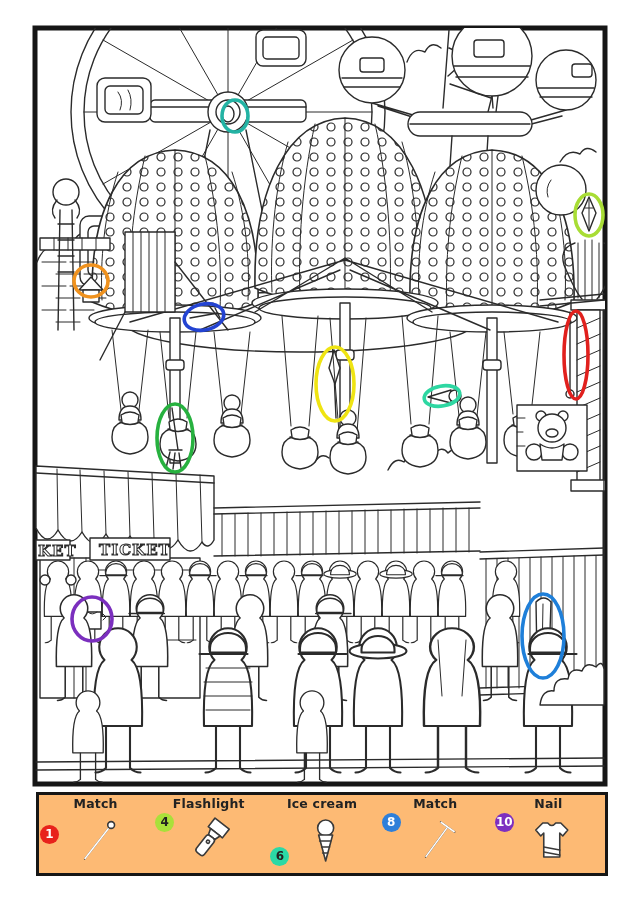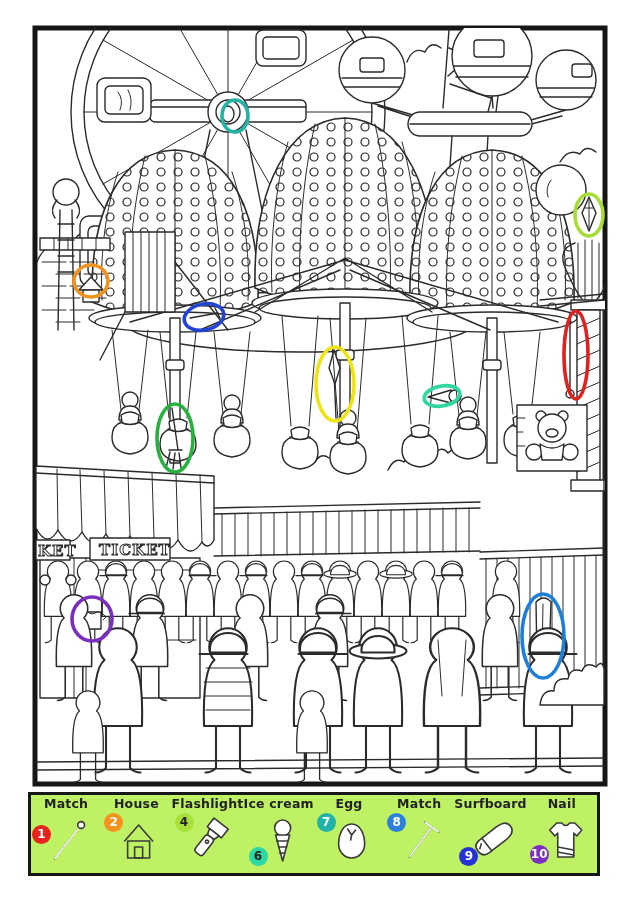--- a/index.html
+++ b/index.html
@@ -1,21 +1,21 @@
 <!DOCTYPE html>
 <html><head>
 <meta charset="utf-8">
 <style>
   html,body{margin:0;padding:0;background:#ffffff;}
   #canvas{position:relative;width:640px;height:910px;background:#fff;overflow:hidden;
           font-family:"DejaVu Sans",sans-serif;border-radius:12px;}
   #scene-svg{position:absolute;left:0;top:0;}
   
-  #legend-box{position:absolute;left:28px;top:792px;width:572px;height:84px;
-      border:3px solid #161616;background:#bef264;display:flex;box-sizing:border-box;}
+  #legend-box{position:absolute;left:36px;top:792px;width:572px;height:84px;
+      border:3px solid #161616;background:#fdba74;display:flex;box-sizing:border-box;}
   .cell{position:relative;flex:1 1 0;text-align:center;padding-top:3px;box-sizing:border-box;}
   .cell .lbl{font-size:12.5px;font-weight:bold;color:#222;line-height:1.0;letter-spacing:.2px;}
   .cell .art{position:relative;height:56px;}
   .licon{position:absolute;left:50%;top:4px;transform:translateX(-44%);}
   .badge{position:absolute;width:19px;height:19px;border-radius:50%;font-size:12px;
       font-weight:bold;line-height:19px;text-align:center;z-index:2;}
   .pos-ml{left:1px;top:14px;}
   .pos-tl{left:3px;top:2px;}
   .pos-bl{left:5px;bottom:1px;}
   .ic{stroke:#3a3a3a;fill:none;stroke-width:1.6;stroke-linecap:round;stroke-linejoin:round;}
@@ -396,31 +396,20 @@
     <div class="art">
       <span class="badge pos-ml" style="background: rgb(232, 34, 28); color: rgb(255, 255, 255);">1</span>
       <svg class="licon" width="44" height="50">
         <path class="ic" d="M8,44 L33,12" stroke-width="4"></path>
         <path d="M8,44 L33,12" stroke="#fff" stroke-width="1.6" fill="none"></path>
         <circle class="icf" cx="34.5" cy="10" r="3.4"></circle>
       </svg>
     </div>
   </div>
 
-  <div class="cell">
-    <div class="lbl">House</div>
-    <div class="art">
-      <span class="badge pos-tl" style="background: rgb(245, 146, 30); color: rgb(255, 255, 255);">2</span>
-      <svg class="licon" width="44" height="50">
-        <path class="ic" d="M8,26 L22,10 L36,26"></path>
-        <rect class="ic" x="11" y="26" width="22" height="17"></rect>
-        <rect class="ic" x="18" y="32" width="8" height="11"></rect>
-      </svg>
-    </div>
-  </div>
 
 
   <div class="cell">
     <div class="lbl">Flashlight</div>
     <div class="art">
       <span class="badge pos-tl" style="background: rgb(169, 224, 58); color: rgb(34, 34, 34);">4</span>
       <svg class="licon" width="44" height="50">
         <g transform="rotate(38 22 22)">
           <path class="icf" d="M13,5 h18 v11 h-18 z"></path>
           <path class="icf" d="M16,16 h12 l-2,6 h-8 z"></path>
@@ -437,61 +426,39 @@
     <div class="art">
       <span class="badge pos-bl" style="background: rgb(43, 217, 165); color: rgb(34, 34, 34);">6</span>
       <svg class="licon" width="44" height="50">
         <circle class="icf" cx="23" cy="13" r="8"></circle>
         <path class="icf" d="M16,20 L30,20 L23,46 Z"></path>
         <path class="ic" d="M17,26 h11 M19,32 h8 M20,38 h5"></path>
       </svg>
     </div>
   </div>
 
-  <div class="cell">
-    <div class="lbl">Egg</div>
-    <div class="art">
-      <span class="badge pos-tl" style="background: rgb(34, 179, 168); color: rgb(255, 255, 255);">7</span>
-      <svg class="licon" width="44" height="50">
-        <path class="icf" d="M22,9 C31,9 35,20 35,29 a13,14 0 0,1 -26,0 C9,20 13,9 22,9 Z"></path>
-        <path class="ic" d="M18,14 L22,20 L26,15 M22,20 L21,25"></path>
-      </svg>
-    </div>
-  </div>
 
   <div class="cell">
     <div class="lbl">Match</div>
     <div class="art">
       <span class="badge pos-tl" style="background: rgb(46, 127, 217); color: rgb(255, 255, 255);">8</span>
       <svg class="licon" width="44" height="50">
         <path class="ic" d="M10,42 L32,12" stroke-width="3.4"></path>
         <path d="M10,42 L32,12" stroke="#fff" stroke-width="1.4" fill="none"></path>
         <path class="ic" d="M25,7 L39,17" stroke-width="4"></path>
         <path d="M25,7 L39,17" stroke="#fff" stroke-width="1.6" fill="none"></path>
       </svg>
     </div>
   </div>
 
-  <div class="cell">
-    <div class="lbl">Surfboard</div>
-    <div class="art">
-      <span class="badge pos-bl" style="background: rgb(38, 51, 212); color: rgb(255, 255, 255);">9</span>
-      <svg class="licon" width="48" height="50">
-        <g transform="rotate(52 24 24)">
-          <path class="icf" d="M24,3 Q32,3 32,15 L32,36 Q32,44 24,44 Q16,44 16,36 L16,15 Q16,3 24,3 Z"></path>
-          <path class="ic" d="M16,33 L32,33 M20,37 l3,4"></path>
-        </g>
-      </svg>
-    </div>
-  </div>
 
   <div class="cell">
     <div class="lbl">Nail</div>
     <div class="art">
-      <span class="badge pos-tl" style="background: rgb(125, 47, 192); color: rgb(255, 255, 255); margin-top: 32px;">10</span>
+      <span class="badge pos-tl" style="background: rgb(125, 47, 192); color: rgb(255, 255, 255);">10</span>
       <svg class="licon" width="46" height="50">
         <path class="icf" d="M15,8 L8,15 L13,21 L16,18 L16,42 L32,42 L32,18 L35,21 L40,15 L33,8 L28,8 Q24,13 20,8 Z"></path>
         <path class="ic" d="M16,32 L32,35 M16,37 L32,40"></path>
       </svg>
     </div>
   </div>
 
 </div>
 </div>
 

